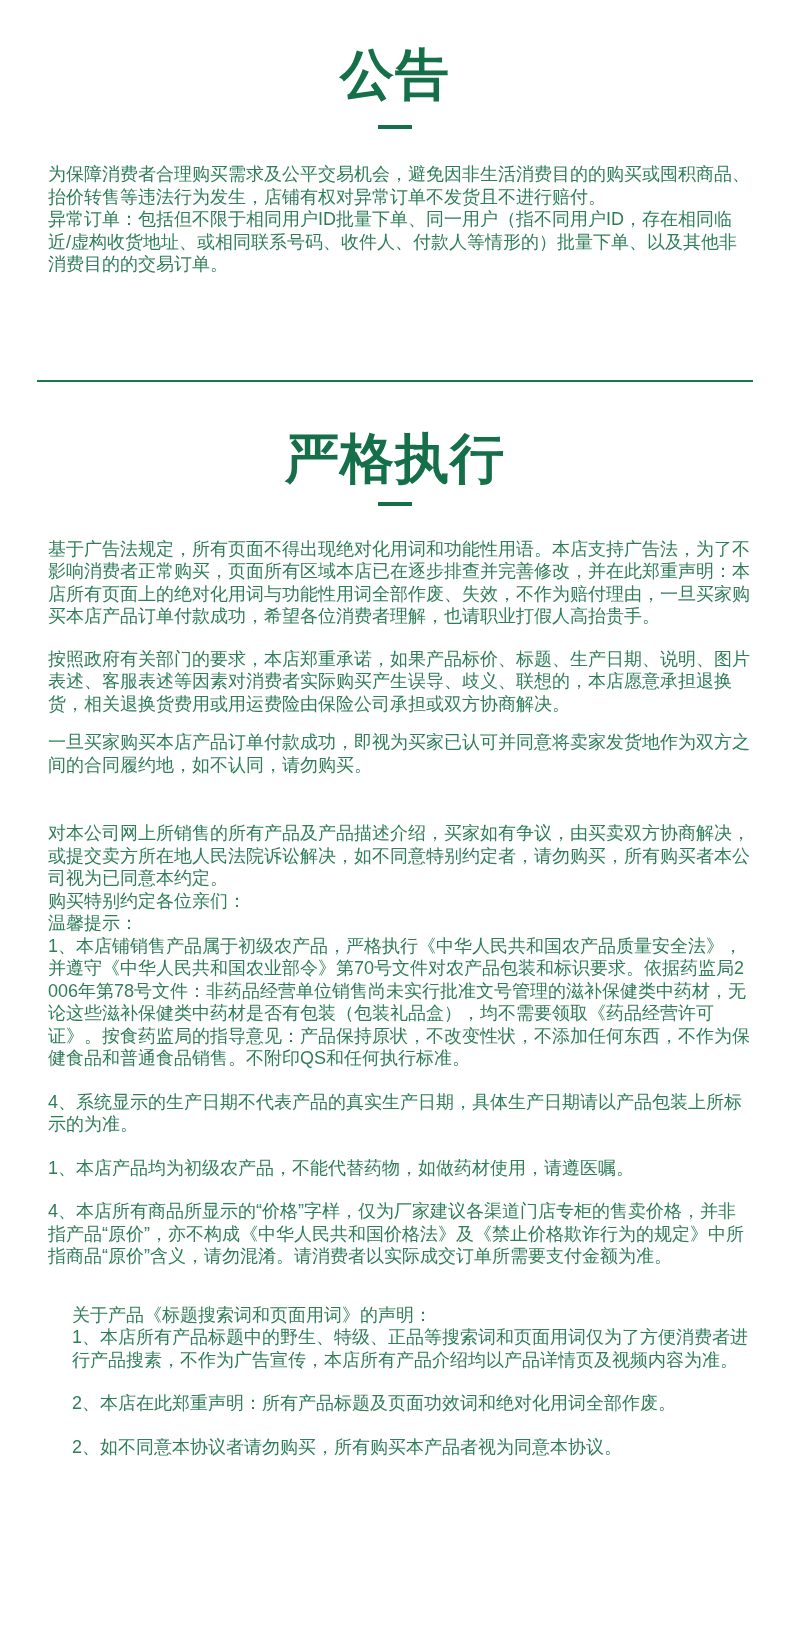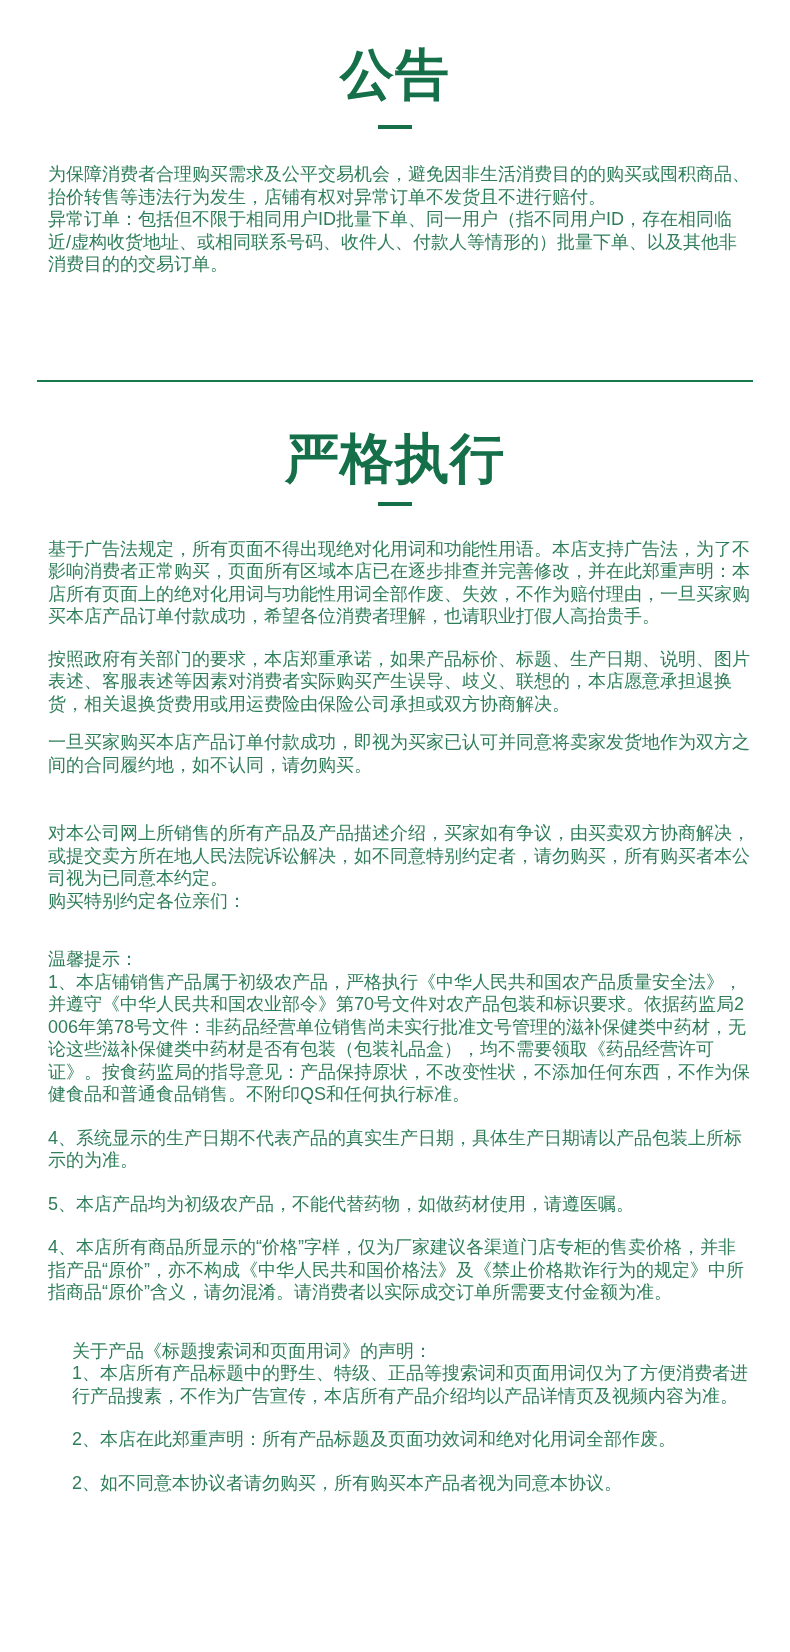--- a/index.html
+++ b/index.html
@@ -42,21 +42,21 @@
   .sec1 .p2 { }
   .divider {
     border: 0;
     border-top: 2px solid var(--divider-color, #19784e);
     margin: 104px 37px 0;
   }
   .pA { margin-top: 32px; }
   .pB { margin-top: 20px; }
   .pC { margin-top: 16px; }
   .block-special { margin-top: 46px; }
-  .block-tips { margin-top: 36px; }
+  .block-tips { }
   .block-statement { margin-top: 36px; margin-left: 24px; }
   .block p.item { margin-top: 21px; }
   .block p.item.first { margin-top: 0; }
 </style>
 </head>
 <body>
 
 <div class="page">
 
   <section class="sec1">
@@ -80,21 +80,21 @@
 
       <div class="block block-special">
         <p>对本公司网上所销售的所有产品及产品描述介绍，买家如有争议，由买卖双方协商解决，或提交卖方所在地人民法院诉讼解决，如不同意特别约定者，请勿购买，所有购买者本公司视为已同意本约定。</p>
         <p>购买特别约定各位亲们：</p>
       </div>
 
       <div class="block block-tips">
         <p>温馨提示：</p>
         <p class="item first">1、本店铺销售产品属于初级农产品，严格执行《中华人民共和国农产品质量安全法》，并遵守《中华人民共和国农业部令》第70号文件对农产品包装和标识要求。依据药监局2006年第78号文件：非药品经营单位销售尚未实行批准文号管理的滋补保健类中药材，无论这些滋补保健类中药材是否有包装（包装礼品盒），均不需要领取《药品经营许可证》。按食药监局的指导意见：产品保持原状，不改变性状，不添加任何东西，不作为保健食品和普通食品销售。不附印QS和任何执行标准。</p>
         <p class="item">4、系统显示的生产日期不代表产品的真实生产日期，具体生产日期请以产品包装上所标示的为准。</p>
-        <p class="item">5、本店产品均为初级农产品，不能代替药物，如做药材使用，请遵医嘱。</p>
+        <p class="item">1、本店产品均为初级农产品，不能代替药物，如做药材使用，请遵医嘱。</p>
         <p class="item">4、本店所有商品所显示的“价格”字样，仅为厂家建议各渠道门店专柜的售卖价格，并非指产品“原价”，亦不构成《中华人民共和国价格法》及《禁止价格欺诈行为的规定》中所指商品“原价”含义，请勿混淆。请消费者以实际成交订单所需要支付金额为准。</p>
       </div>
 
       <div class="block block-statement">
         <p>关于产品《标题搜索词和页面用词》的声明：</p>
         <p class="item first">1、本店所有产品标题中的野生、特级、正品等搜索词和页面用词仅为了方便消费者进行产品搜素，不作为广告宣传，本店所有产品介绍均以产品详情页及视频内容为准。</p>
         <p class="item">2、本店在此郑重声明：所有产品标题及页面功效词和绝对化用词全部作废。</p>
         <p class="item">2、如不同意本协议者请勿购买，所有购买本产品者视为同意本协议。</p>
       </div>
     </div>

